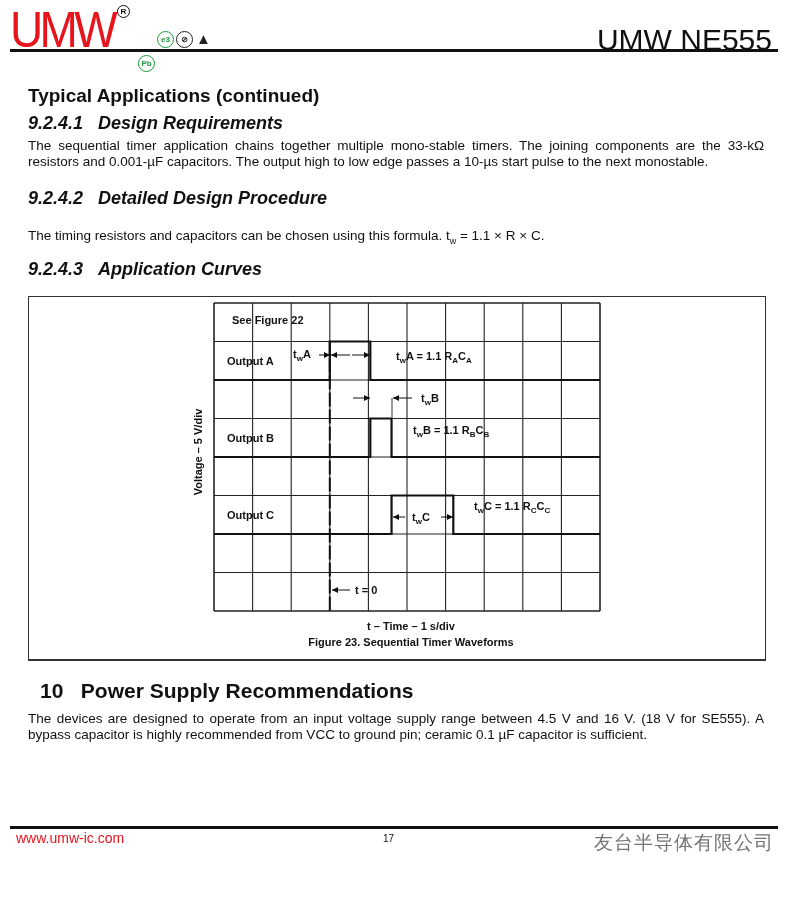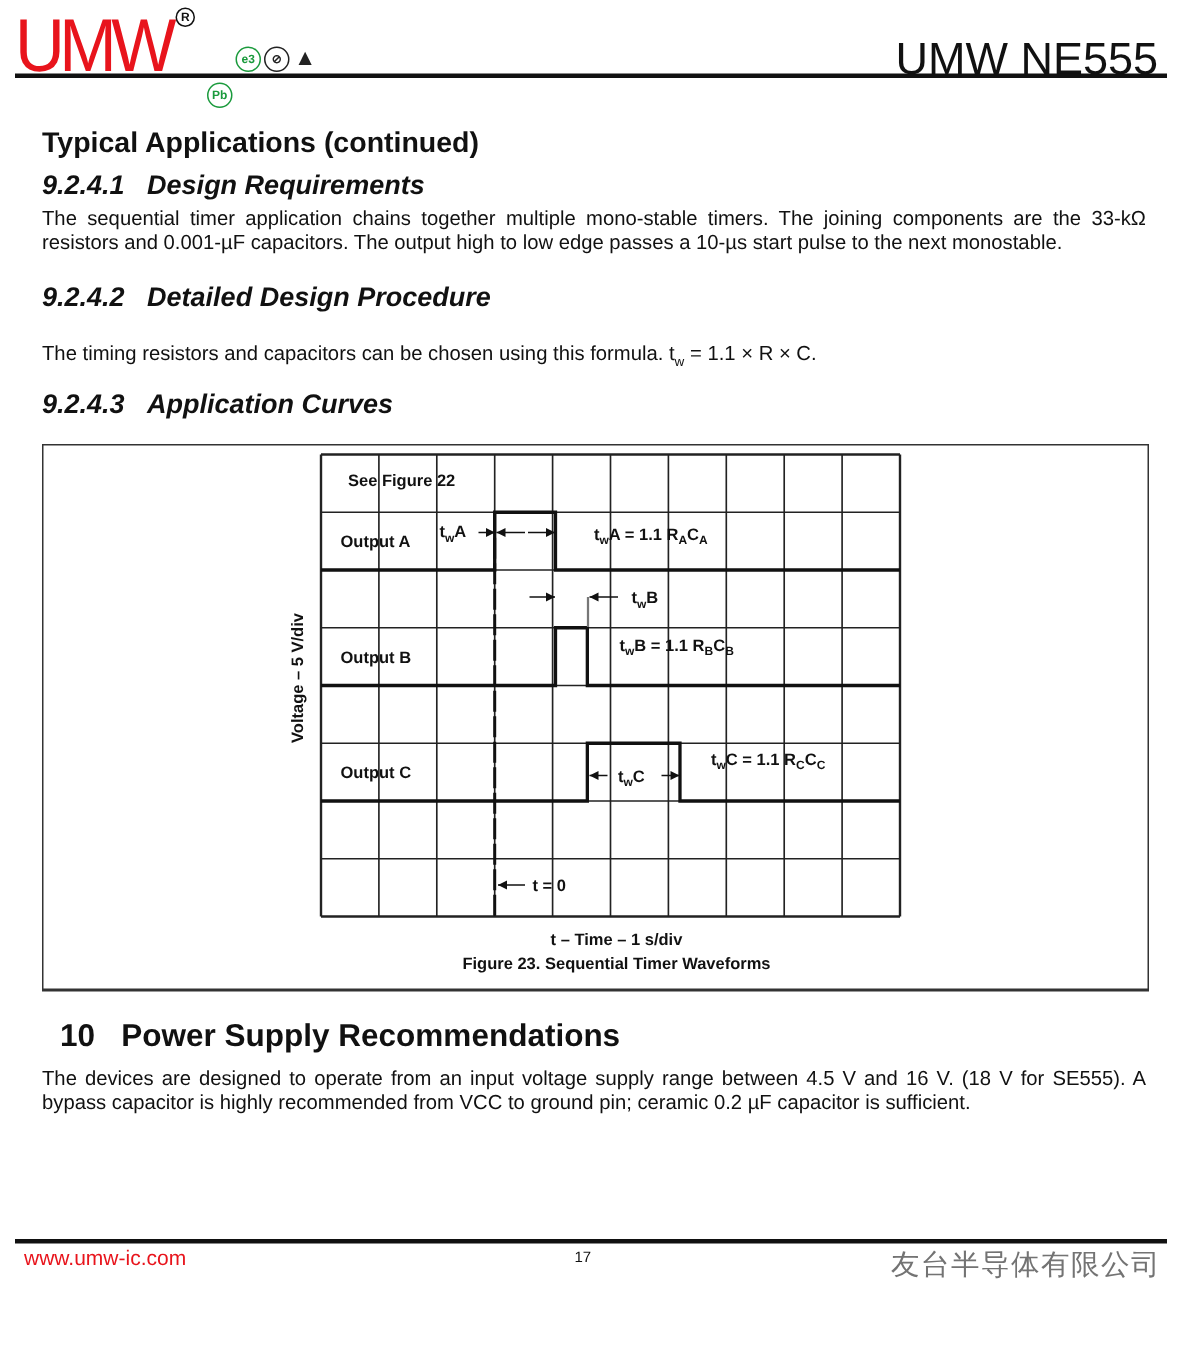--- a/index.html
+++ b/index.html
@@ -108,18 +108,18 @@
       <line x1="350" y1="590" x2="332" y2="590" stroke="#111" stroke-width="1"></line>
       <path d="M332,590 L338,587 L338,593 Z" fill="#111"></path>
       <text x="355" y="594" font-size="11">t = 0</text>
     </g>
   <text id="ylabel" font-size="11" text-anchor="middle" transform="translate(202,452) rotate(-90)">Voltage – 5 V/div</text>
   <text id="xlabel" font-size="11" x="411" y="630" text-anchor="middle">t – Time – 1 s/div</text>
   <text id="ftitle" font-size="11" x="411" y="646" text-anchor="middle">Figure 23. Sequential Timer Waveforms</text>
 </svg>
 
 <div class="abs h2" style="white-space:pre;">10   Power Supply Recommendations</div>
-<div class="abs p" style="top:711px;">The devices are designed to operate from an input voltage supply range between 4.5 V and 16 V. (18 V for SE555). A bypass capacitor is highly recommended from VCC to ground pin; ceramic 0.2 µF capacitor is sufficient.</div>
+<div class="abs p" style="top:711px;">The devices are designed to operate from an input voltage supply range between 4.5 V and 16 V. (18 V for SE555). A bypass capacitor is highly recommended from VCC to ground pin; ceramic 0.1 µF capacitor is sufficient.</div>
 
 <div class="abs ftr-line"></div>
 <div class="abs url">www.umw-ic.com</div>
 <div class="abs pg">17</div>
 <div class="abs cn">友台半导体有限公司</div>
 
 </body></html>

